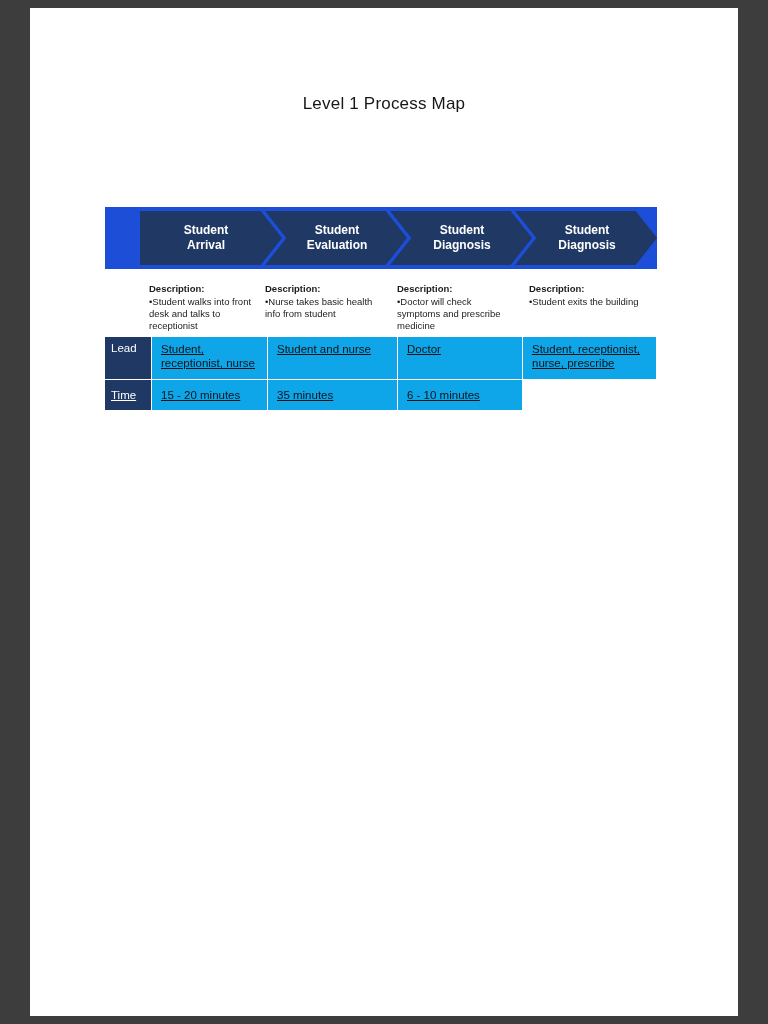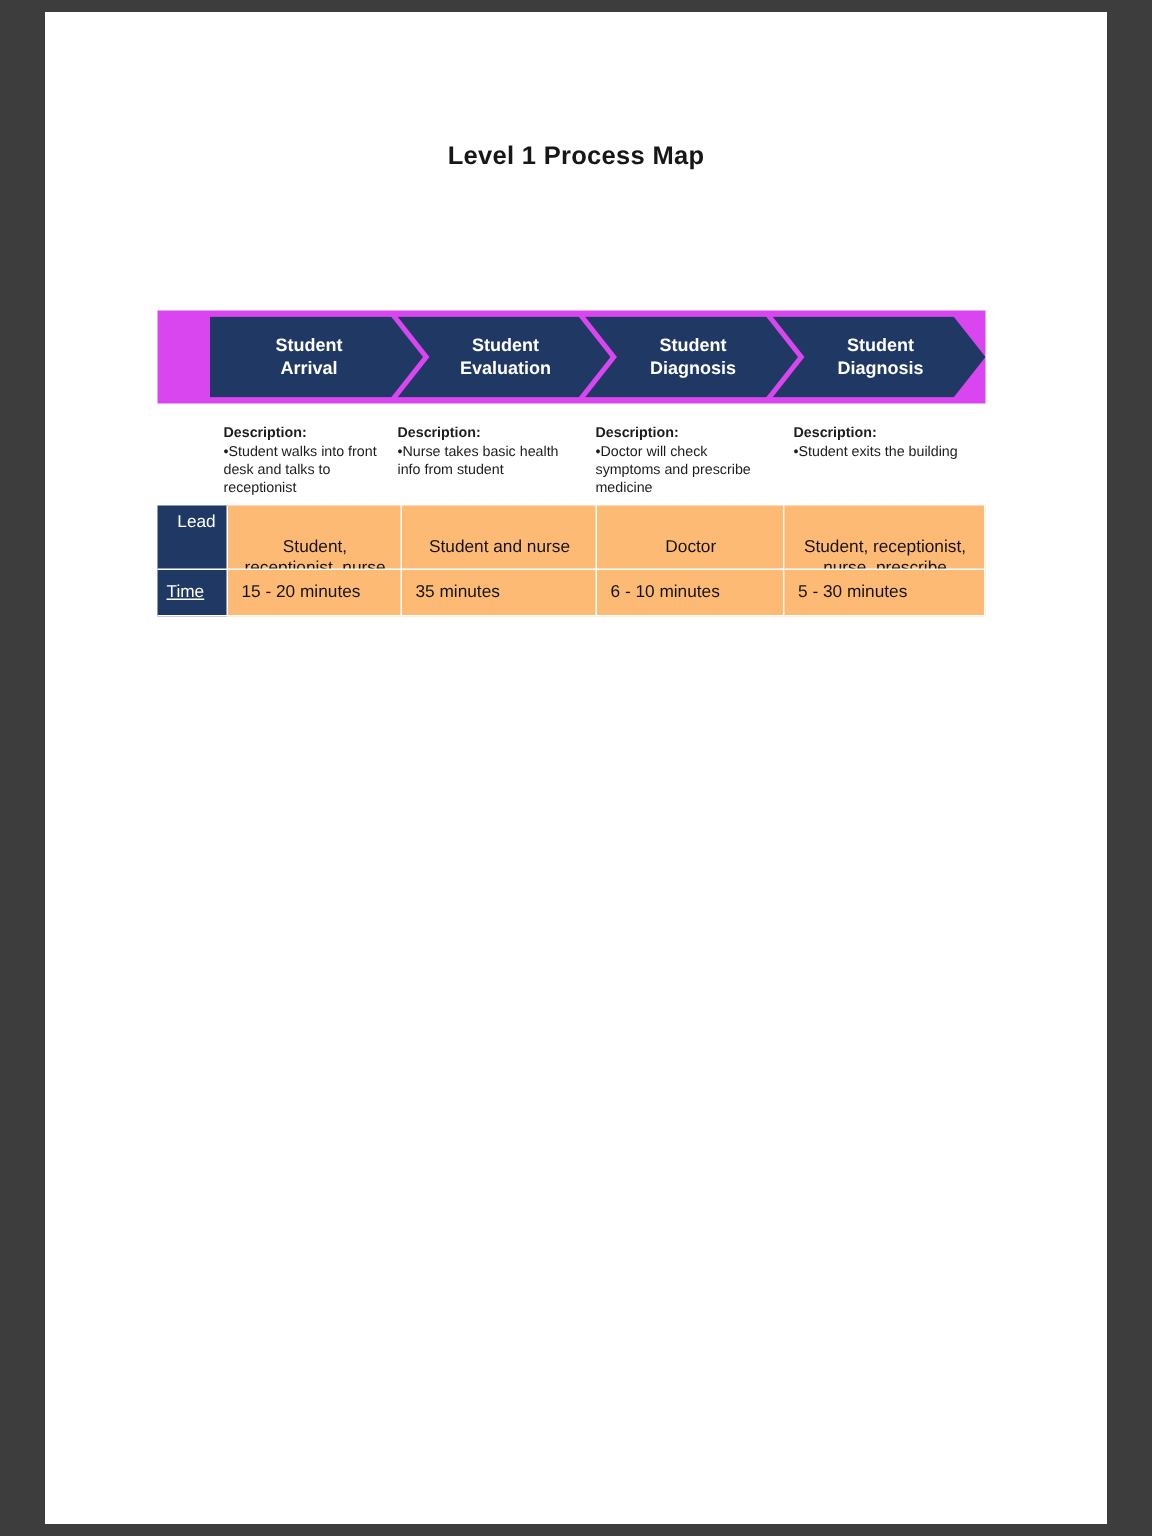--- a/index.html
+++ b/index.html
@@ -17,37 +17,37 @@
     left:30px; top:8px;
     width:708px; height:1008px;
     background:#ffffff;
   }
 
   .doc-title {
     position:absolute;
     top:86px; left:0; right:0;
     text-align:center;
     font-size:17px;
-    font-weight:bold;
+    font-weight:normal;
     color:#171717;
     letter-spacing:.2px;
   }
 
   .diagram {
     position:absolute;
     left:75px; top:199px;
     width:552px; height:212px;
   }
 
   
   .band {
     position:absolute;
     top:0; left:0;
     width:552px; height:62px;
-    background:#d946ef;
+    background:#1d4ed8;
   }
   .chev {
     position:absolute;
     top:4px; height:54px; width:142px;
     background:#1f3864;
     color:#ffffff;
     display:flex;
     flex-direction:column;
     justify-content:center;
     align-items:center;
@@ -83,31 +83,31 @@
     display:grid;
     grid-template-columns:47px 116px 130px 125px 134px;
     grid-template-rows:43px 31px;
   }
   .cell {
     border-right:1px solid #ffffff;
     border-bottom:1px solid #ffffff;
     font-size:11.5px;
     line-height:14px;
     overflow:hidden;
-    text-align:center;
   }
   .cell.head {
     background:#1f3864;
     color:#ffffff;
     padding:4px 0 0 6px;
   }
   .cell.body {
-    background:#fdba74;
+    background:#0ea5e9;
     color:#141414;
-    padding:21px 8px 0 9px;
+    padding:5px 8px 0 9px;
+    text-decoration:underline;
   }
   .cell.time-row { display:flex; align-items:center; padding-top:0; }
   .cell.head.time-row { padding-left:6px;text-decoration:underline; }
 </style>
 </head>
 <body>
 
 <div class="viewer">
   <div class="page">
 
@@ -157,18 +157,17 @@
         <div class="cell head">Lead</div>
         <div class="cell body">Student, receptionist, nurse</div>
         <div class="cell body">Student and nurse</div>
         <div class="cell body">Doctor</div>
         <div class="cell body">Student, receptionist, nurse, prescribe</div>
 
         <div class="cell head time-row">Time</div>
         <div class="cell body time-row">15 - 20 minutes</div>
         <div class="cell body time-row">35 minutes</div>
         <div class="cell body time-row">6 - 10 minutes</div>
-        <div class="cell body time-row">5 - 30 minutes</div>
       </div>
 
     </div>
   </div>
 </div>
 
 </body></html>

